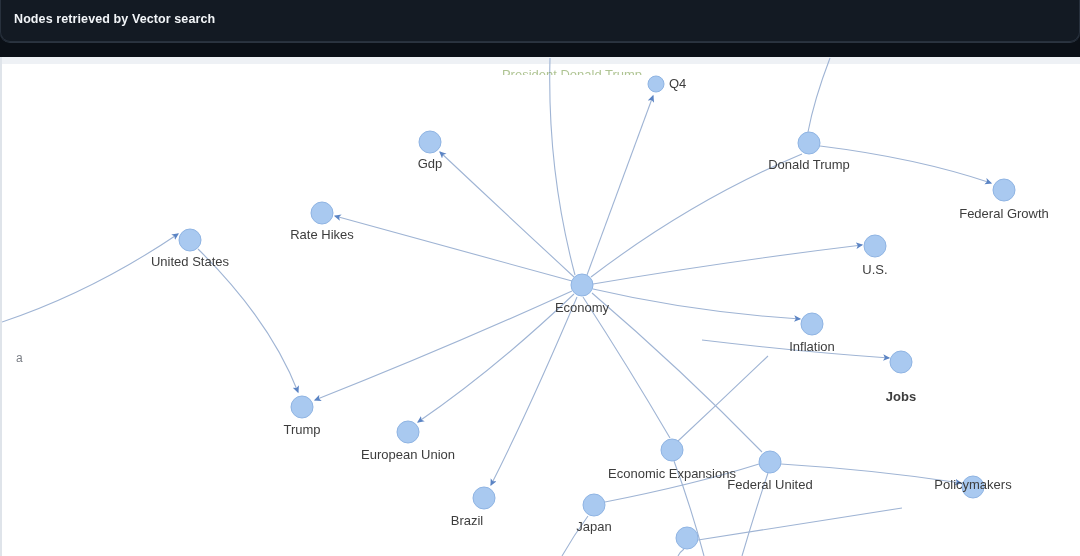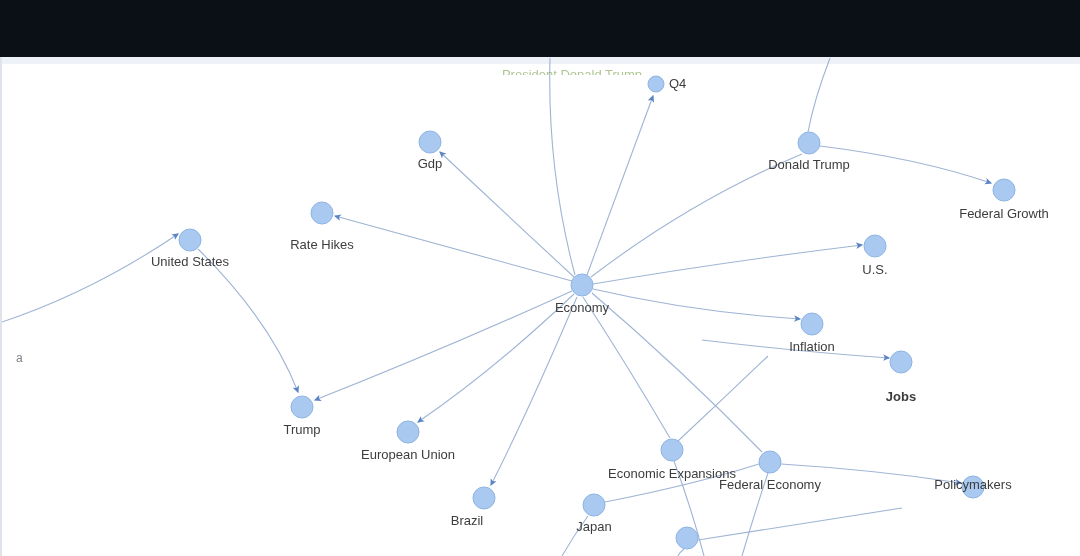--- a/index.html
+++ b/index.html
@@ -117,20 +117,24 @@
     font-size: 12px;
     color: #7b7f86;
     letter-spacing: -1px;
   }
 </style>
 </head>
 <body>
 
 <div id="app">
 
+  <div id="header-panel">
+    <div id="header-panel-inner"></div>
+    <div id="header-title">Nodes retrieved by Vector search</div>
+  </div>
   <div id="header-gap"></div>
 
   <div id="graph-panel">
     <div id="graph-top-strip"></div>
     <svg id="graph-svg" width="1080" height="499">
       <defs>
         <marker id="arrowhead" markerWidth="7" markerHeight="7" refX="5.4" refY="3" orient="auto">
           <path d="M 0 0 L 6.5 3 L 0 6 L 1.6 3 Z" fill="#5b84c4"></path>
         </marker>
       </defs>
@@ -178,28 +182,28 @@
           <circle cx="873" cy="189" r="11" fill="#a9c9f0" stroke="#8fb4e3" stroke-width="1"></circle>
           <circle cx="1002" cy="133" r="11" fill="#a9c9f0" stroke="#8fb4e3" stroke-width="1"></circle>
           <circle cx="807" cy="86" r="11" fill="#a9c9f0" stroke="#8fb4e3" stroke-width="1"></circle>
           <circle cx="654" cy="27" r="8" fill="#a9c9f0" stroke="#8fb4e3" stroke-width="1"></circle>
           <circle cx="685" cy="481" r="11" fill="#a9c9f0" stroke="#8fb4e3" stroke-width="1"></circle>
         </g>
     </svg>
     <div id="labels-layer">
         <div class="node-label" style="left: 580px; top: 243px;">Economy</div>
         <div class="node-label" style="left: 428px; top: 99px;">Gdp</div>
-        <div class="node-label" style="left: 320px; top: 170px; margin-top: 10px;">Rate Hikes</div>
+        <div class="node-label" style="left: 320px; top: 170px;">Rate Hikes</div>
         <div class="node-label" style="left: 188px; top: 197px;">United States</div>
         <div class="node-label" style="left: 300px; top: 365px;">Trump</div>
         <div class="node-label" style="left: 406px; top: 390px;">European Union</div>
         <div class="node-label" style="left: 465px; top: 456px;">Brazil</div>
         <div class="node-label" style="left: 592px; top: 462px;">Japan</div>
         <div class="node-label" style="left: 670px; top: 409px;">Economic Expansions</div>
-        <div class="node-label" style="left: 768px; top: 420px;">Federal Economy</div>
+        <div class="node-label" style="left: 768px; top: 420px;">Federal United</div>
         <div class="node-label" style="left: 971px; top: 420px;">Policymakers</div>
         <div class="node-label" style="left: 899px; top: 332px; font-weight: bold;">Jobs</div>
         <div class="node-label" style="left: 810px; top: 282px;">Inflation</div>
         <div class="node-label" style="left: 873px; top: 205px;">U.S.</div>
         <div class="node-label" style="left: 1002px; top: 149px;">Federal Growth</div>
         <div class="node-label" style="left: 807px; top: 100px;">Donald Trump</div>
         <div class="node-label" style="left: 667px; top: 19px; transform: translateX(0px);">Q4</div>
         <div class="clipped-label" style="left: 570px; top: 10px; height: 8px; opacity: 0.45;">President Donald Trump</div>
       </div>
     <div id="edge-clip-left">a</div>

